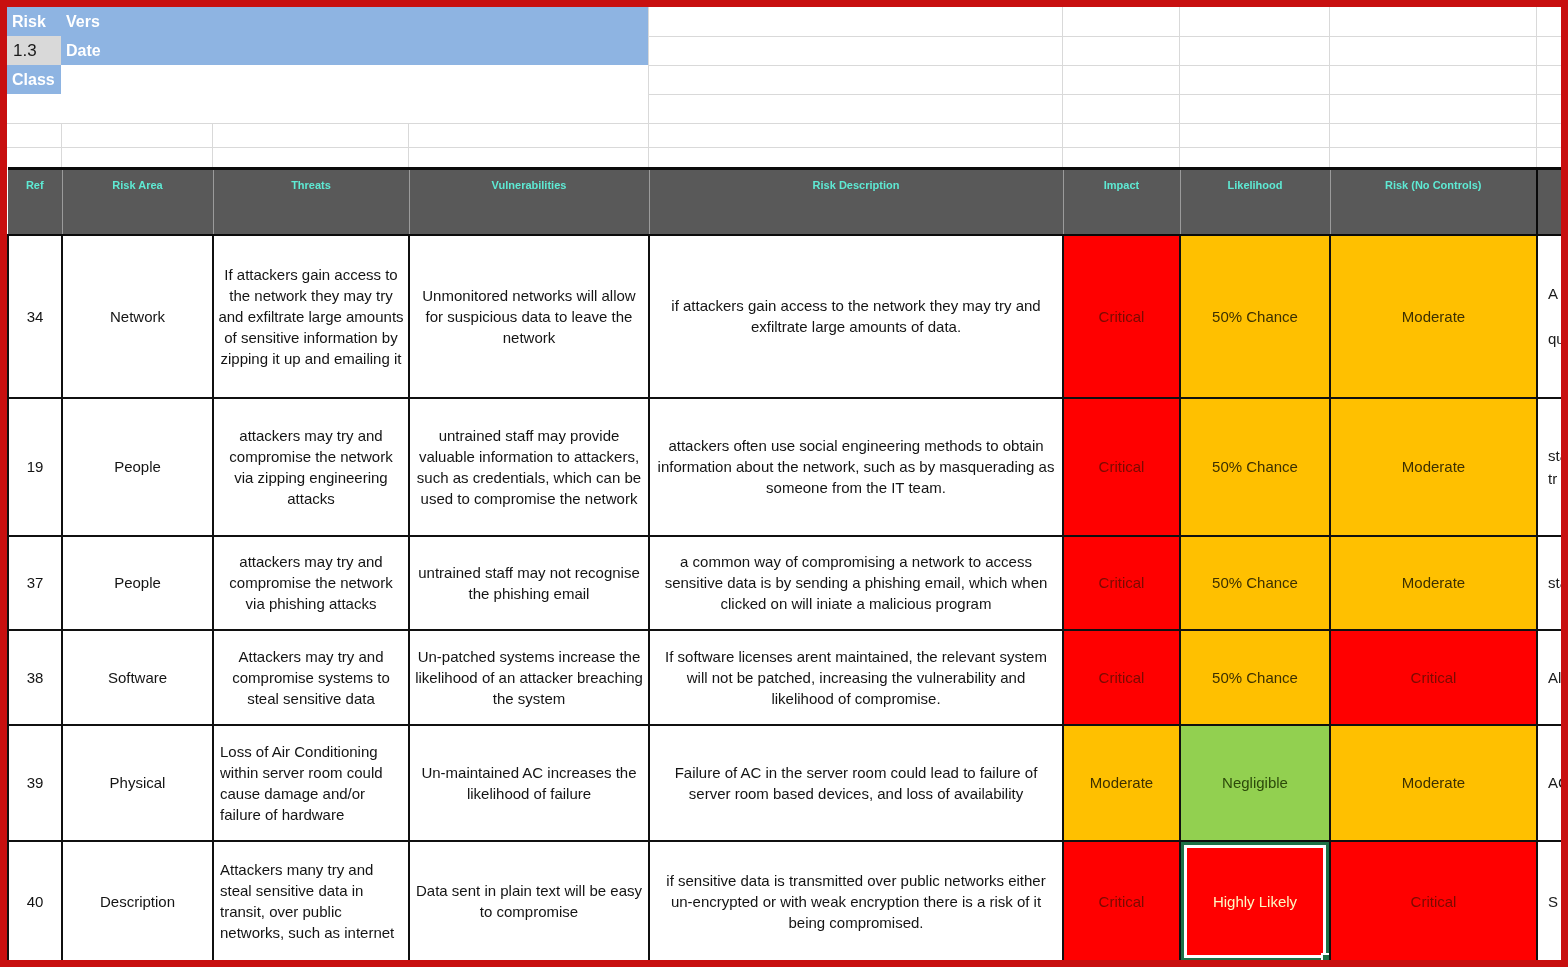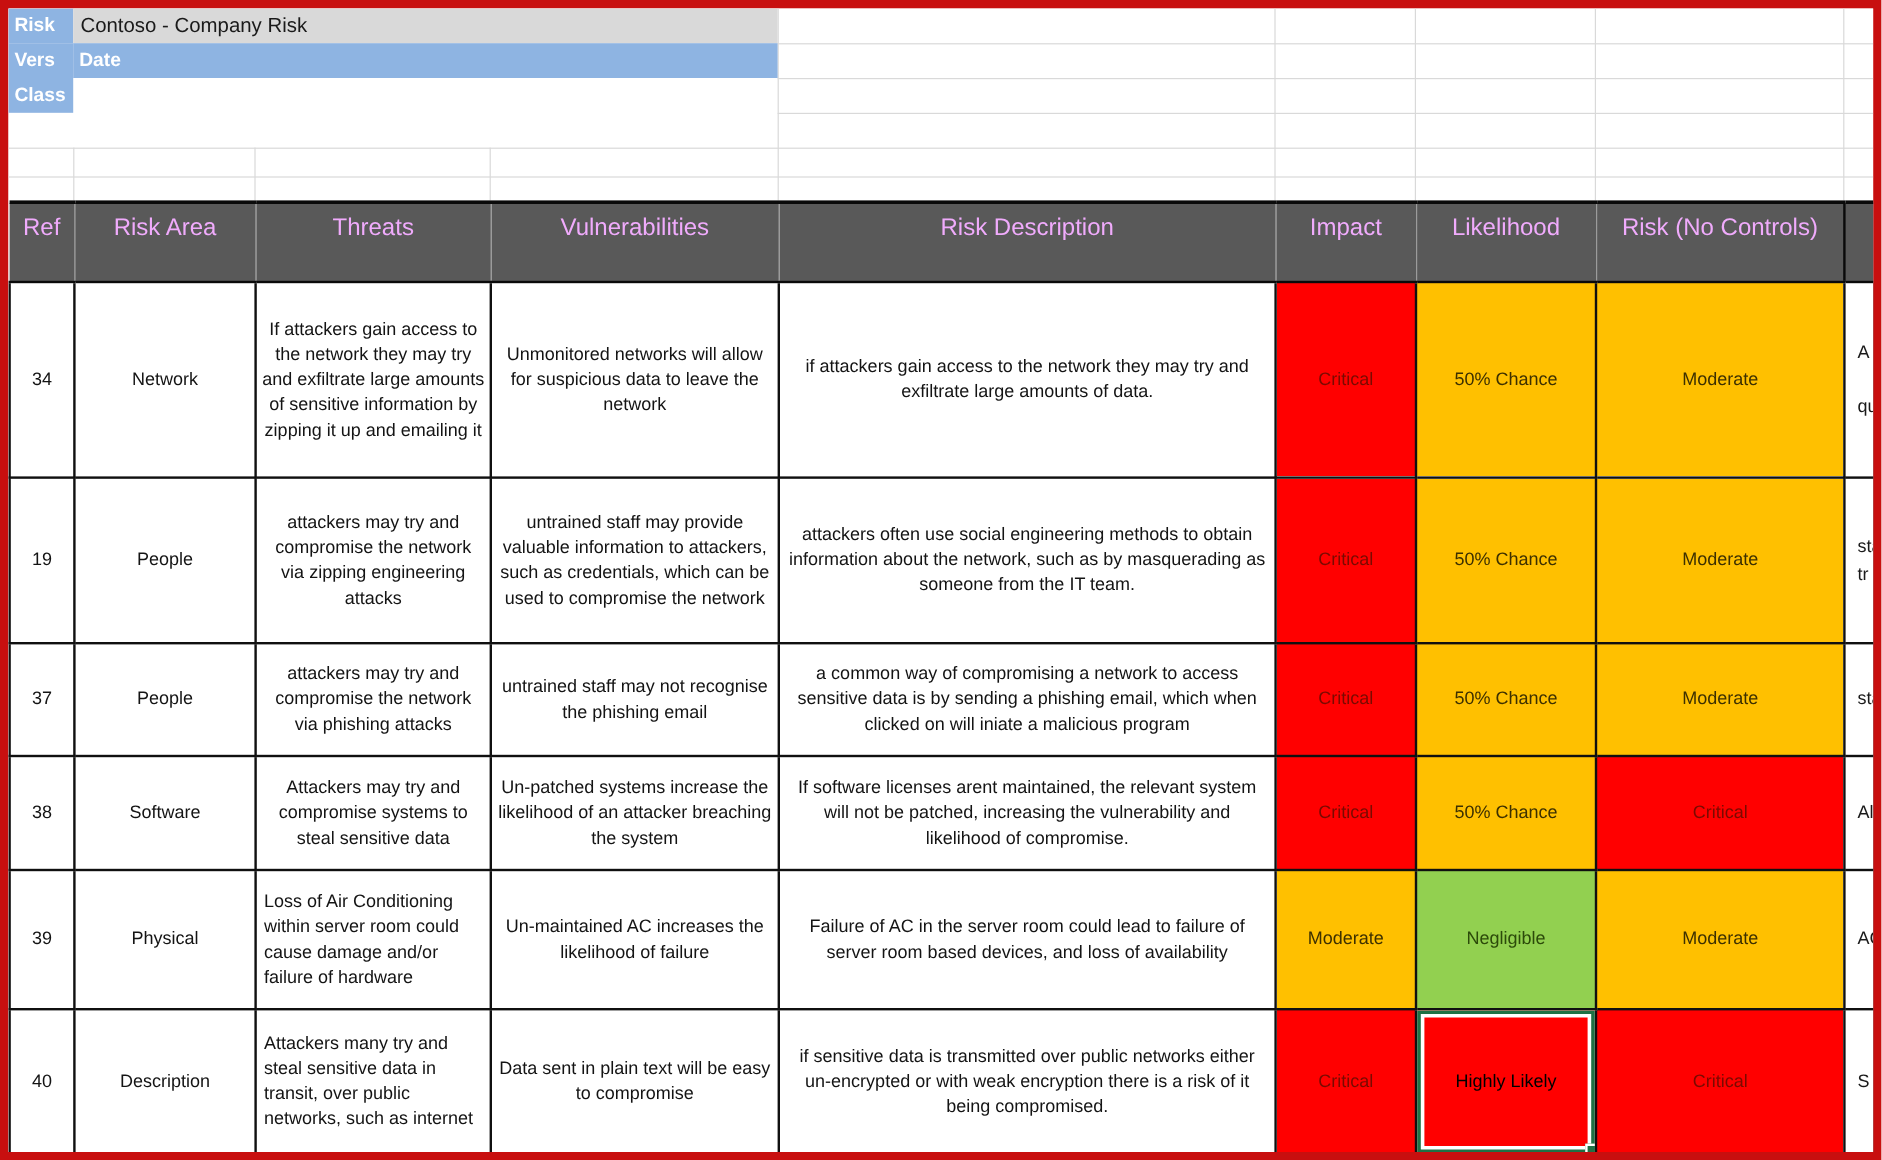--- a/index.html
+++ b/index.html
@@ -27,21 +27,21 @@
     background:#D9D9D9;color:#1a1a1a;font-size:17px;
     display:flex;align-items:center;padding-left:6px;overflow:hidden;white-space:nowrap;
   }
 
   
   table.risk{
     position:absolute;left:0;top:160px;width:1554px;
     border-collapse:collapse;table-layout:fixed;
   }
   table.risk th{
-    background:#595959;color:#f0abfc;font-weight:normal;font-size:20px;
+    background:#595959;color:#5eead4;font-weight:bold;font-size:11px;
     border-top:3px solid #0a0a0a;border-bottom:2px solid #0a0a0a;
     vertical-align:top;padding-top:9px;text-align:center;
   }
   table.risk th + th{border-left:1px solid #9b9b9b;}
   table.risk th:last-child{border-left:2px solid #0a0a0a;}
   table.risk td{
     border:2px solid #101010;color:#141414;font-size:15px;line-height:21px;
     vertical-align:middle;text-align:center;padding:2px 4px;overflow:hidden;
     background:#ffffff;
   }
@@ -92,22 +92,22 @@
       <div class="gl gl-v" style="left:401px;top:116px;height:44px;"></div>
       <div class="gl gl-h" style="left:641px;top:29px;width:913px;"></div>
       <div class="gl gl-h" style="left:641px;top:58px;width:913px;"></div>
       <div class="gl gl-h" style="left:641px;top:87px;width:913px;"></div>
       <div class="gl gl-h" style="left:0;top:116px;width:1554px;"></div>
       <div class="gl gl-h" style="left:0;top:140px;width:1554px;"></div>
     </div>
 
     <div class="meta-block">
       <div class="meta-label">Risk</div>
-      <div class="meta-value">Contoso - Company Risk</div>
       <div class="meta-label">Vers</div>
+      <div class="meta-value">1.3</div>
       <div class="meta-label">Date</div>
       <div class="meta-label">Class</div>
     </div>
 
     <table class="risk">
       <colgroup>
         <col style="width:54px">
           <col style="width:151px">
           <col style="width:196px">
         <col style="width:240px">
@@ -208,21 +208,21 @@
             </div>
           </td>
         </tr>
         <tr>
           <td class="col-ref">40</td>
           <td class="col-area">Description</td>
           <td class="col-threats">Attackers many try and steal sensitive data in transit, over public networks, such as internet</td>
           <td class="col-vuln">Data sent in plain text will be easy to compromise</td>
           <td class="col-desc">if sensitive data is transmitted over public networks either un-encrypted or with weak encryption there is a risk of it being compromised.</td>
           <td class="col-status" style="background-color: rgb(255, 0, 0); color: rgb(122, 10, 0);">Critical</td>
-          <td class="col-status selected" style="background-color: rgb(255, 0, 0); color: #000000;">Highly Likely</td>
+          <td class="col-status selected" style="background-color: rgb(255, 0, 0); color: #fef9c3;">Highly Likely</td>
           <td class="col-status" style="background-color: rgb(255, 0, 0); color: rgb(122, 10, 0);">Critical</td>
           <td class="col-overflow">
             <div class="frag-stack">
               <span>S</span>
             </div>
           </td>
         </tr>
       </tbody>
     </table>
 

